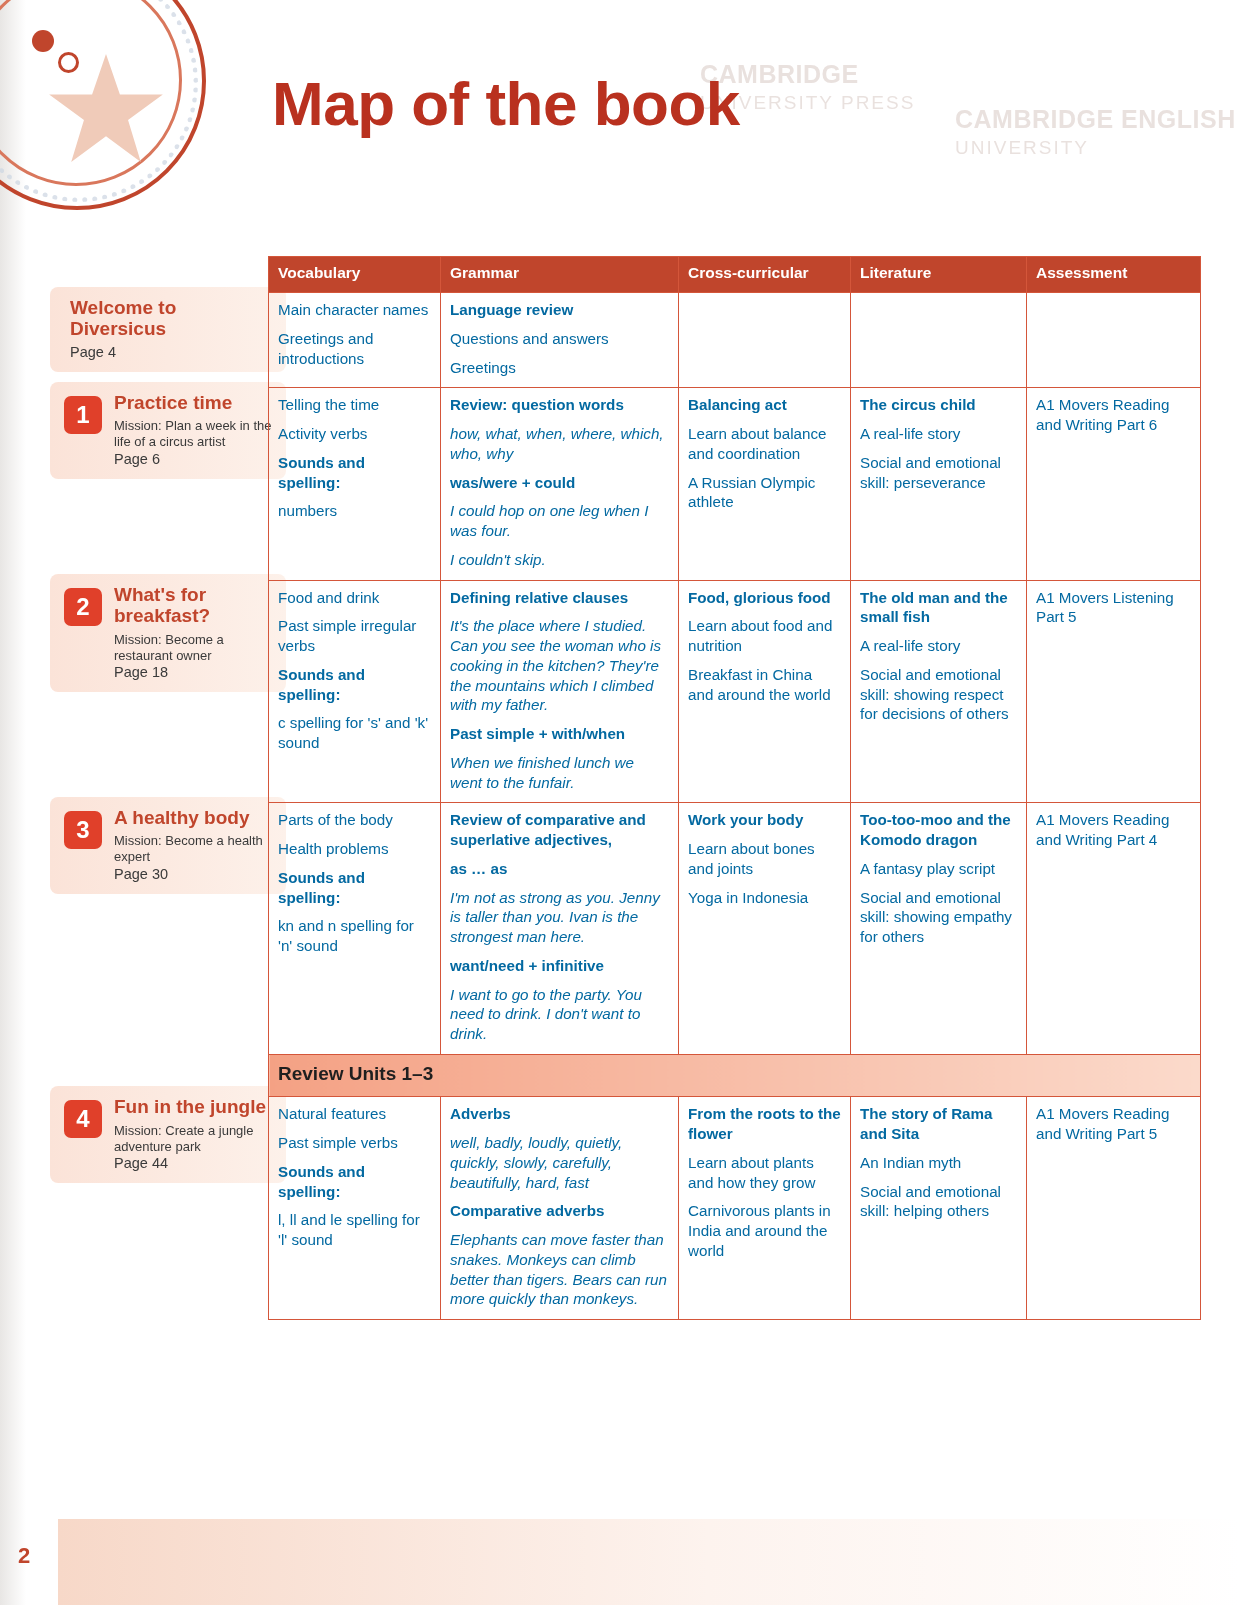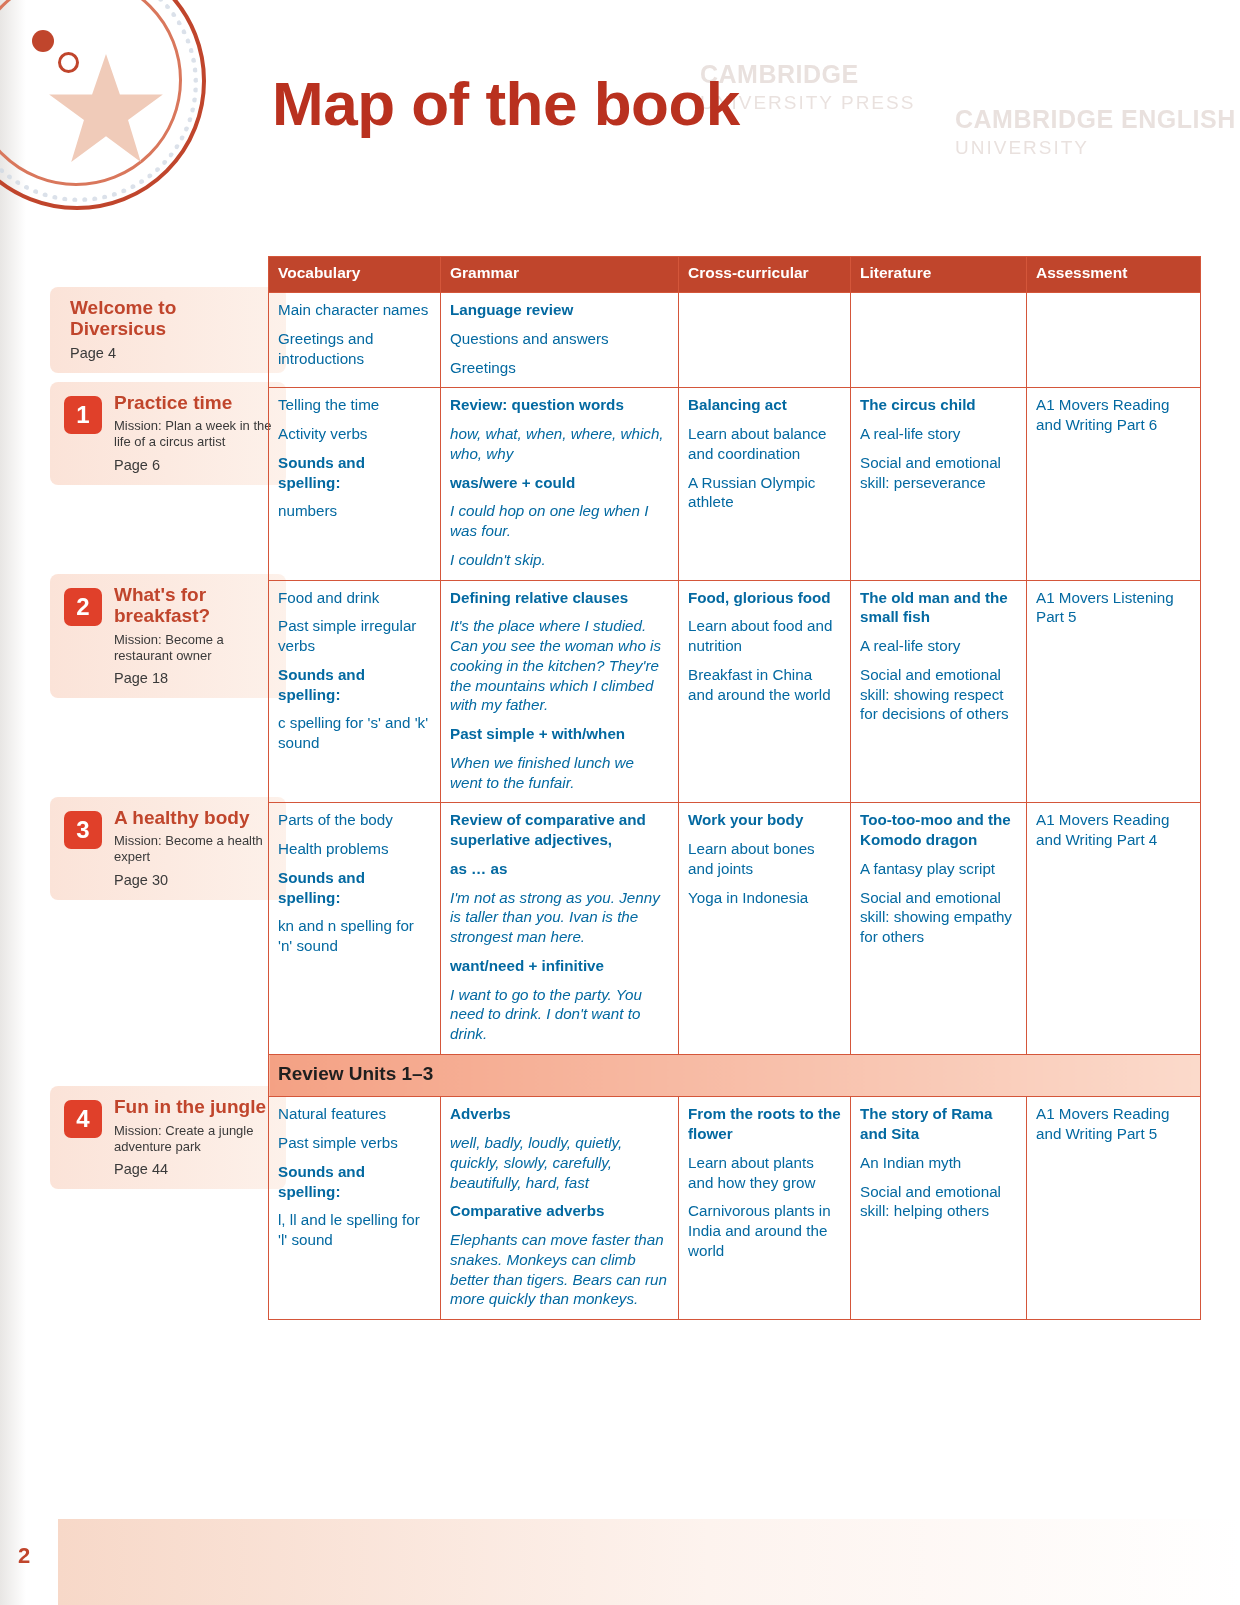--- a/index.html
+++ b/index.html
@@ -199,21 +199,20 @@
     margin-bottom: 5px;
   }
   .unit-mission {
     font-size: 13px;
     color: #3a3a3a;
     line-height: 1.25;
   }
   .unit-page {
     font-size: 14.5px;
     color: #3a3a3a;
-    margin-top: 6px;
   }
 
   
   .footer-band {
     position: absolute;
     left: 58px;
     bottom: 0;
     width: 1182px;
     height: 86px;
     background: linear-gradient(to right, #f7d8c8, #fdf3ee 55%, #ffffff);

